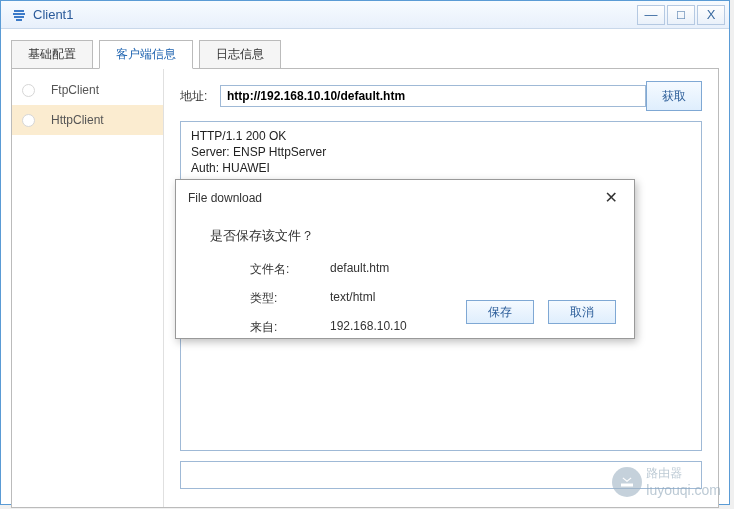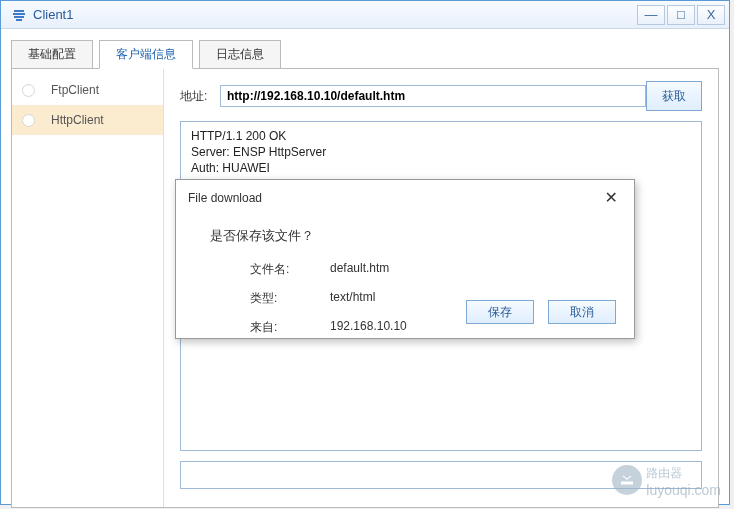--- a/index.html
+++ b/index.html
@@ -42,21 +42,21 @@
 .dlg-title { display: flex; align-items: center; justify-content: space-between; padding: 8px 12px 6px 12px; font-size: 13px; color: #333; }
 .close-x { font-size: 16px; cursor: pointer; padding: 0 4px; }
 .dlg-body { padding: 14px 18px 0 34px; color: #333; }
 .dlg-q { margin-bottom: 16px; font-size: 13px; }
 .dlg-row { display: flex; margin-bottom: 12px; padding-left: 40px; }
 .dlg-k { width: 80px; }
 .dlg-v { }
 .dlg-btns { position: absolute; right: 18px; bottom: 14px; display: flex; gap: 14px; }
 .dlg-btn { width: 68px; height: 24px; border: 1px solid #7fa8d4; background: linear-gradient(#f5faff,#dfeefd); color: #2b5d99; cursor: pointer; font-family: Liberation Mono, monospace; }
 
-.watermark { position: absolute; right: 8px; bottom: 6px; opacity: 0.6; display:flex; gap:4px; color:#8fa6b8; font-size:11px; }
+.watermark { position: absolute; right: 8px; bottom: 6px; opacity: 0.6; display:flex; align-items:center; gap:4px; color:#8fa6b8; font-size:11px; }
 .watermark .wm-circle{ width:30px; height:30px; border-radius:50%; background:#9fb3c4; display:flex; align-items:center; justify-content:center; }
 .watermark .wm-circle svg{ width:18px;height:18px; fill:#fff; }
 </style>
 </head>
 <body>
 
 <div class="window">
 
   <div class="titlebar">
     <span class="app-icon">

